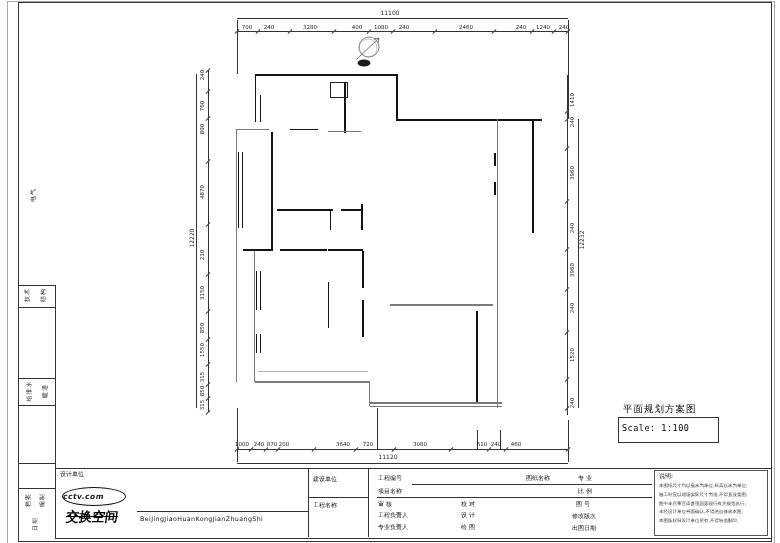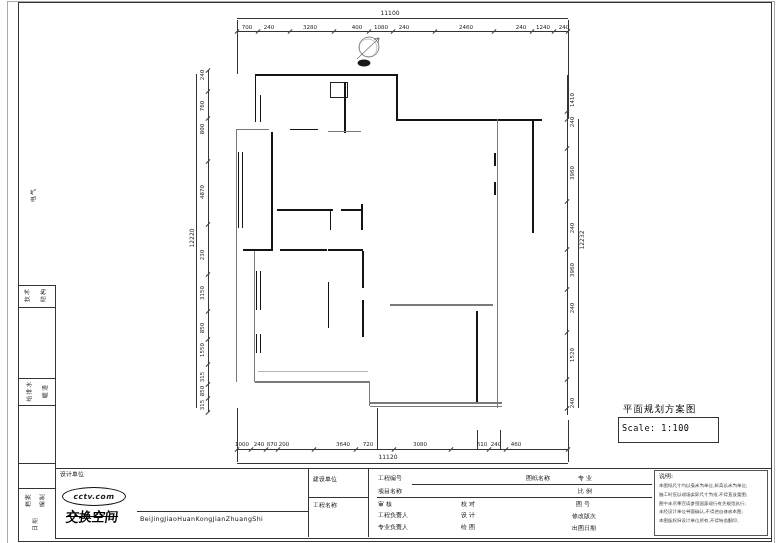--- a/index.html
+++ b/index.html
@@ -14,21 +14,21 @@
   .dim{position:absolute;font-size:5.5px;color:#222;white-space:nowrap;transform:translateX(-50%);}
   .dimv{transform:translate(-50%,-50%) rotate(-90deg);}
   .tick{position:absolute;width:6px;height:1px;background:#444;transform:rotate(-45deg);}
   .vlabel{position:absolute;font-size:6px;color:#222;white-space:nowrap;
           transform:translate(-50%,-50%) rotate(-90deg);letter-spacing:1px;}
   .tb-label{position:absolute;font-size:6px;color:#111;white-space:nowrap;}
   .company{position:absolute;font-family:"DejaVu Serif","Liberation Serif",serif;
            font-size:19px;font-weight:700;letter-spacing:1.5px;color:#000;}
   .pinyin{position:absolute;font-size:6.3px;letter-spacing:0.4px;color:#111;}
   .logo-oval{position:absolute;border:1.2px solid #111;border-radius:50%;
-             display:flex;align-items:center;justify-content:center;
+             display:flex;align-items:center;
              font-size:7.5px;font-weight:700;font-style:italic;letter-spacing:.5px;}
   .logo-scribble{position:absolute;font-size:13px;font-weight:900;color:#000;
                  transform:skewX(-8deg);text-decoration:line-through;letter-spacing:0;}
   .dwg-title{position:absolute;font-size:9.5px;letter-spacing:1px;color:#000;}
   .dwg-scale{position:absolute;font-family:"DejaVu Sans Mono","Liberation Mono",monospace;
              font-size:8.5px;color:#000;letter-spacing:0.5px;}
   .overall{position:absolute;font-size:6px;color:#222;white-space:nowrap;}
   .notes-lines{position:absolute;font-size:4.5px;line-height:1.95;color:#333;width:106px;
                overflow:hidden;}
 </style>

